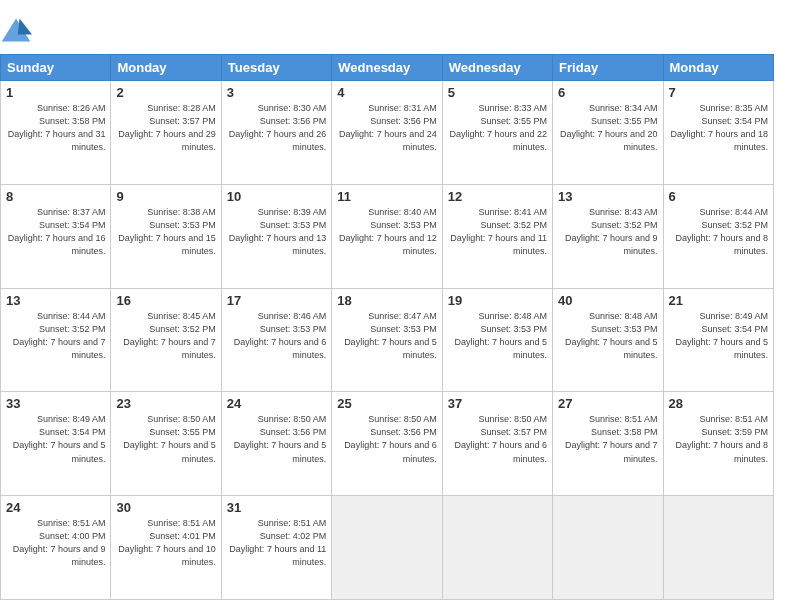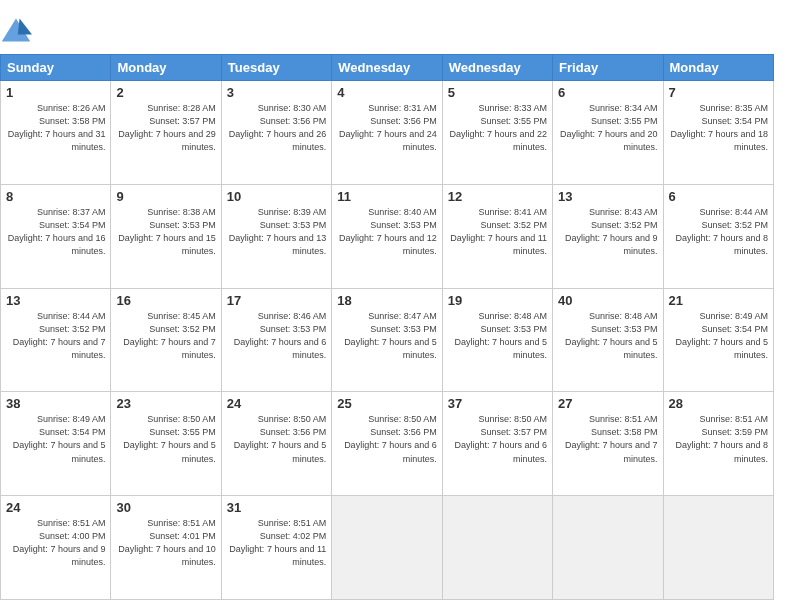--- a/index.html
+++ b/index.html
@@ -219,21 +219,21 @@
             <span class="day-num">40</span>
             <div class="day-info">Sunrise: 8:48 AM<br>Sunset: 3:53 PM<br>Daylight: 7 hours and 5 minutes.</div>
           </td>
           <td>
             <span class="day-num">21</span>
             <div class="day-info">Sunrise: 8:49 AM<br>Sunset: 3:54 PM<br>Daylight: 7 hours and 5 minutes.</div>
           </td>
         </tr>
         <tr>
           <td>
-            <span class="day-num">38</span>
+            <span class="day-num">33</span>
             <div class="day-info">Sunrise: 8:49 AM<br>Sunset: 3:54 PM<br>Daylight: 7 hours and 5 minutes.</div>
           </td>
           <td>
             <span class="day-num">23</span>
             <div class="day-info">Sunrise: 8:50 AM<br>Sunset: 3:55 PM<br>Daylight: 7 hours and 5 minutes.</div>
           </td>
           <td>
             <span class="day-num">24</span>
             <div class="day-info">Sunrise: 8:50 AM<br>Sunset: 3:56 PM<br>Daylight: 7 hours and 5 minutes.</div>
           </td>

